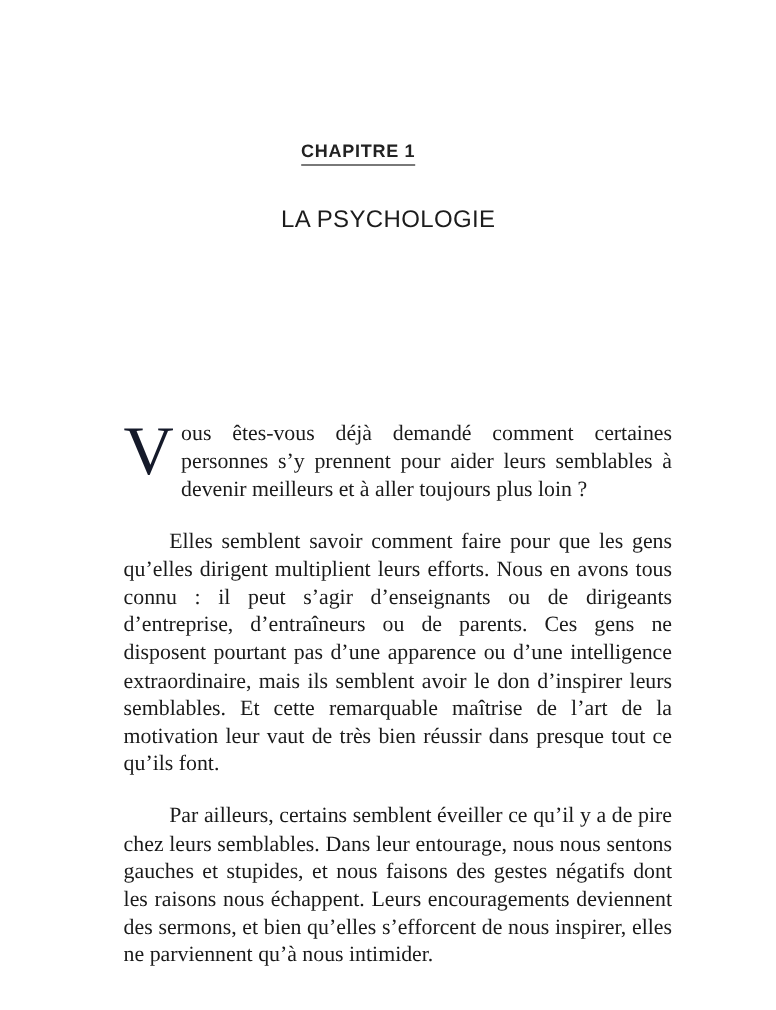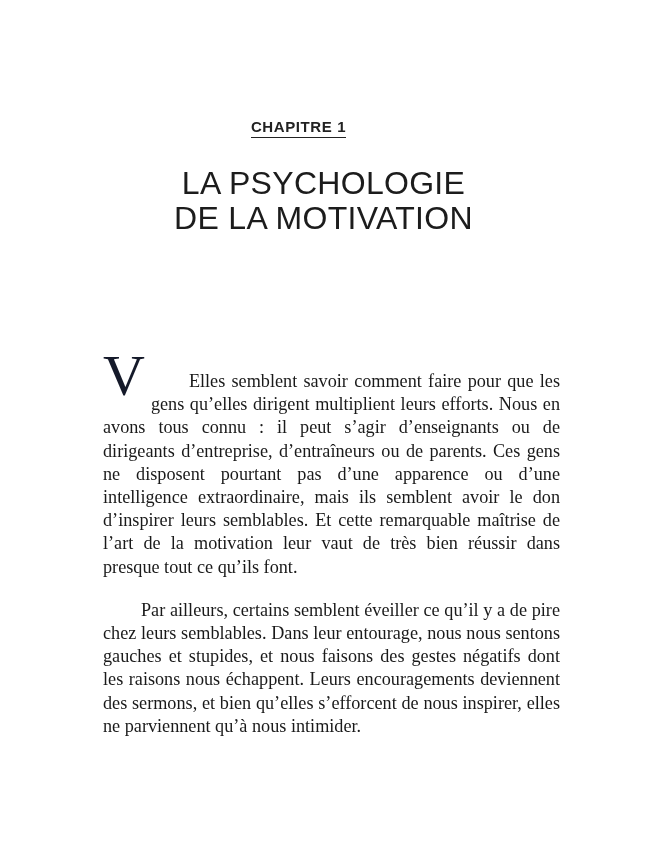--- a/index.html
+++ b/index.html
@@ -31,21 +31,21 @@
       border-bottom: 1.3px solid #222;
     }
     .chapter-title {
       position: absolute;
       top: 166px;
       left: 0;
       width: 647px;
       text-align: center;
       font-family: "Liberation Sans", sans-serif;
       font-weight: normal;
-      font-size: 32px;
+      font-size: 20px;
       line-height: 35px;
       letter-spacing: 0.3px;
       color: #1c1c1c;
       margin: 0;
     }
     .chapter-title div {
       display: block;
     }
     .body-text {
       position: absolute;
@@ -77,20 +77,19 @@
   </style>
 </head>
 <body>
 
 <div class="chapter-label">
   <span>CHAPITRE 1</span>
 </div>
 
 <h1 class="chapter-title">
   <div>LA PSYCHOLOGIE</div>
-  <div>DE LA MOTIVATION</div>
 </h1>
 
 <div class="body-text">
-  <p><span class="dropcap">V</span></p>
+  <p><span class="dropcap">V</span><span>ous êtes-vous déjà demandé comment certaines personnes s’y prennent pour aider leurs semblables à devenir meilleurs et à aller toujours plus loin ?</span></p>
   <p class="indent">Elles semblent savoir comment faire pour que les gens qu’elles dirigent multiplient leurs efforts. Nous en avons tous connu : il peut s’agir d’enseignants ou de dirigeants d’entreprise, d’entraîneurs ou de parents. Ces gens ne disposent pourtant pas d’une apparence ou d’une intelligence extraordinaire, mais ils semblent avoir le don d’inspirer leurs semblables. Et cette remarquable maîtrise de l’art de la motivation leur vaut de très bien réussir dans presque tout ce qu’ils font.</p>
   <p class="indent">Par ailleurs, certains semblent éveiller ce qu’il y a de pire chez leurs semblables. Dans leur entourage, nous nous sentons gauches et stupides, et nous faisons des gestes négatifs dont les raisons nous échappent. Leurs encouragements deviennent des sermons, et bien qu’elles s’efforcent de nous inspirer, elles ne parviennent qu’à nous intimider.</p>
 </div>
 
 </body></html>

